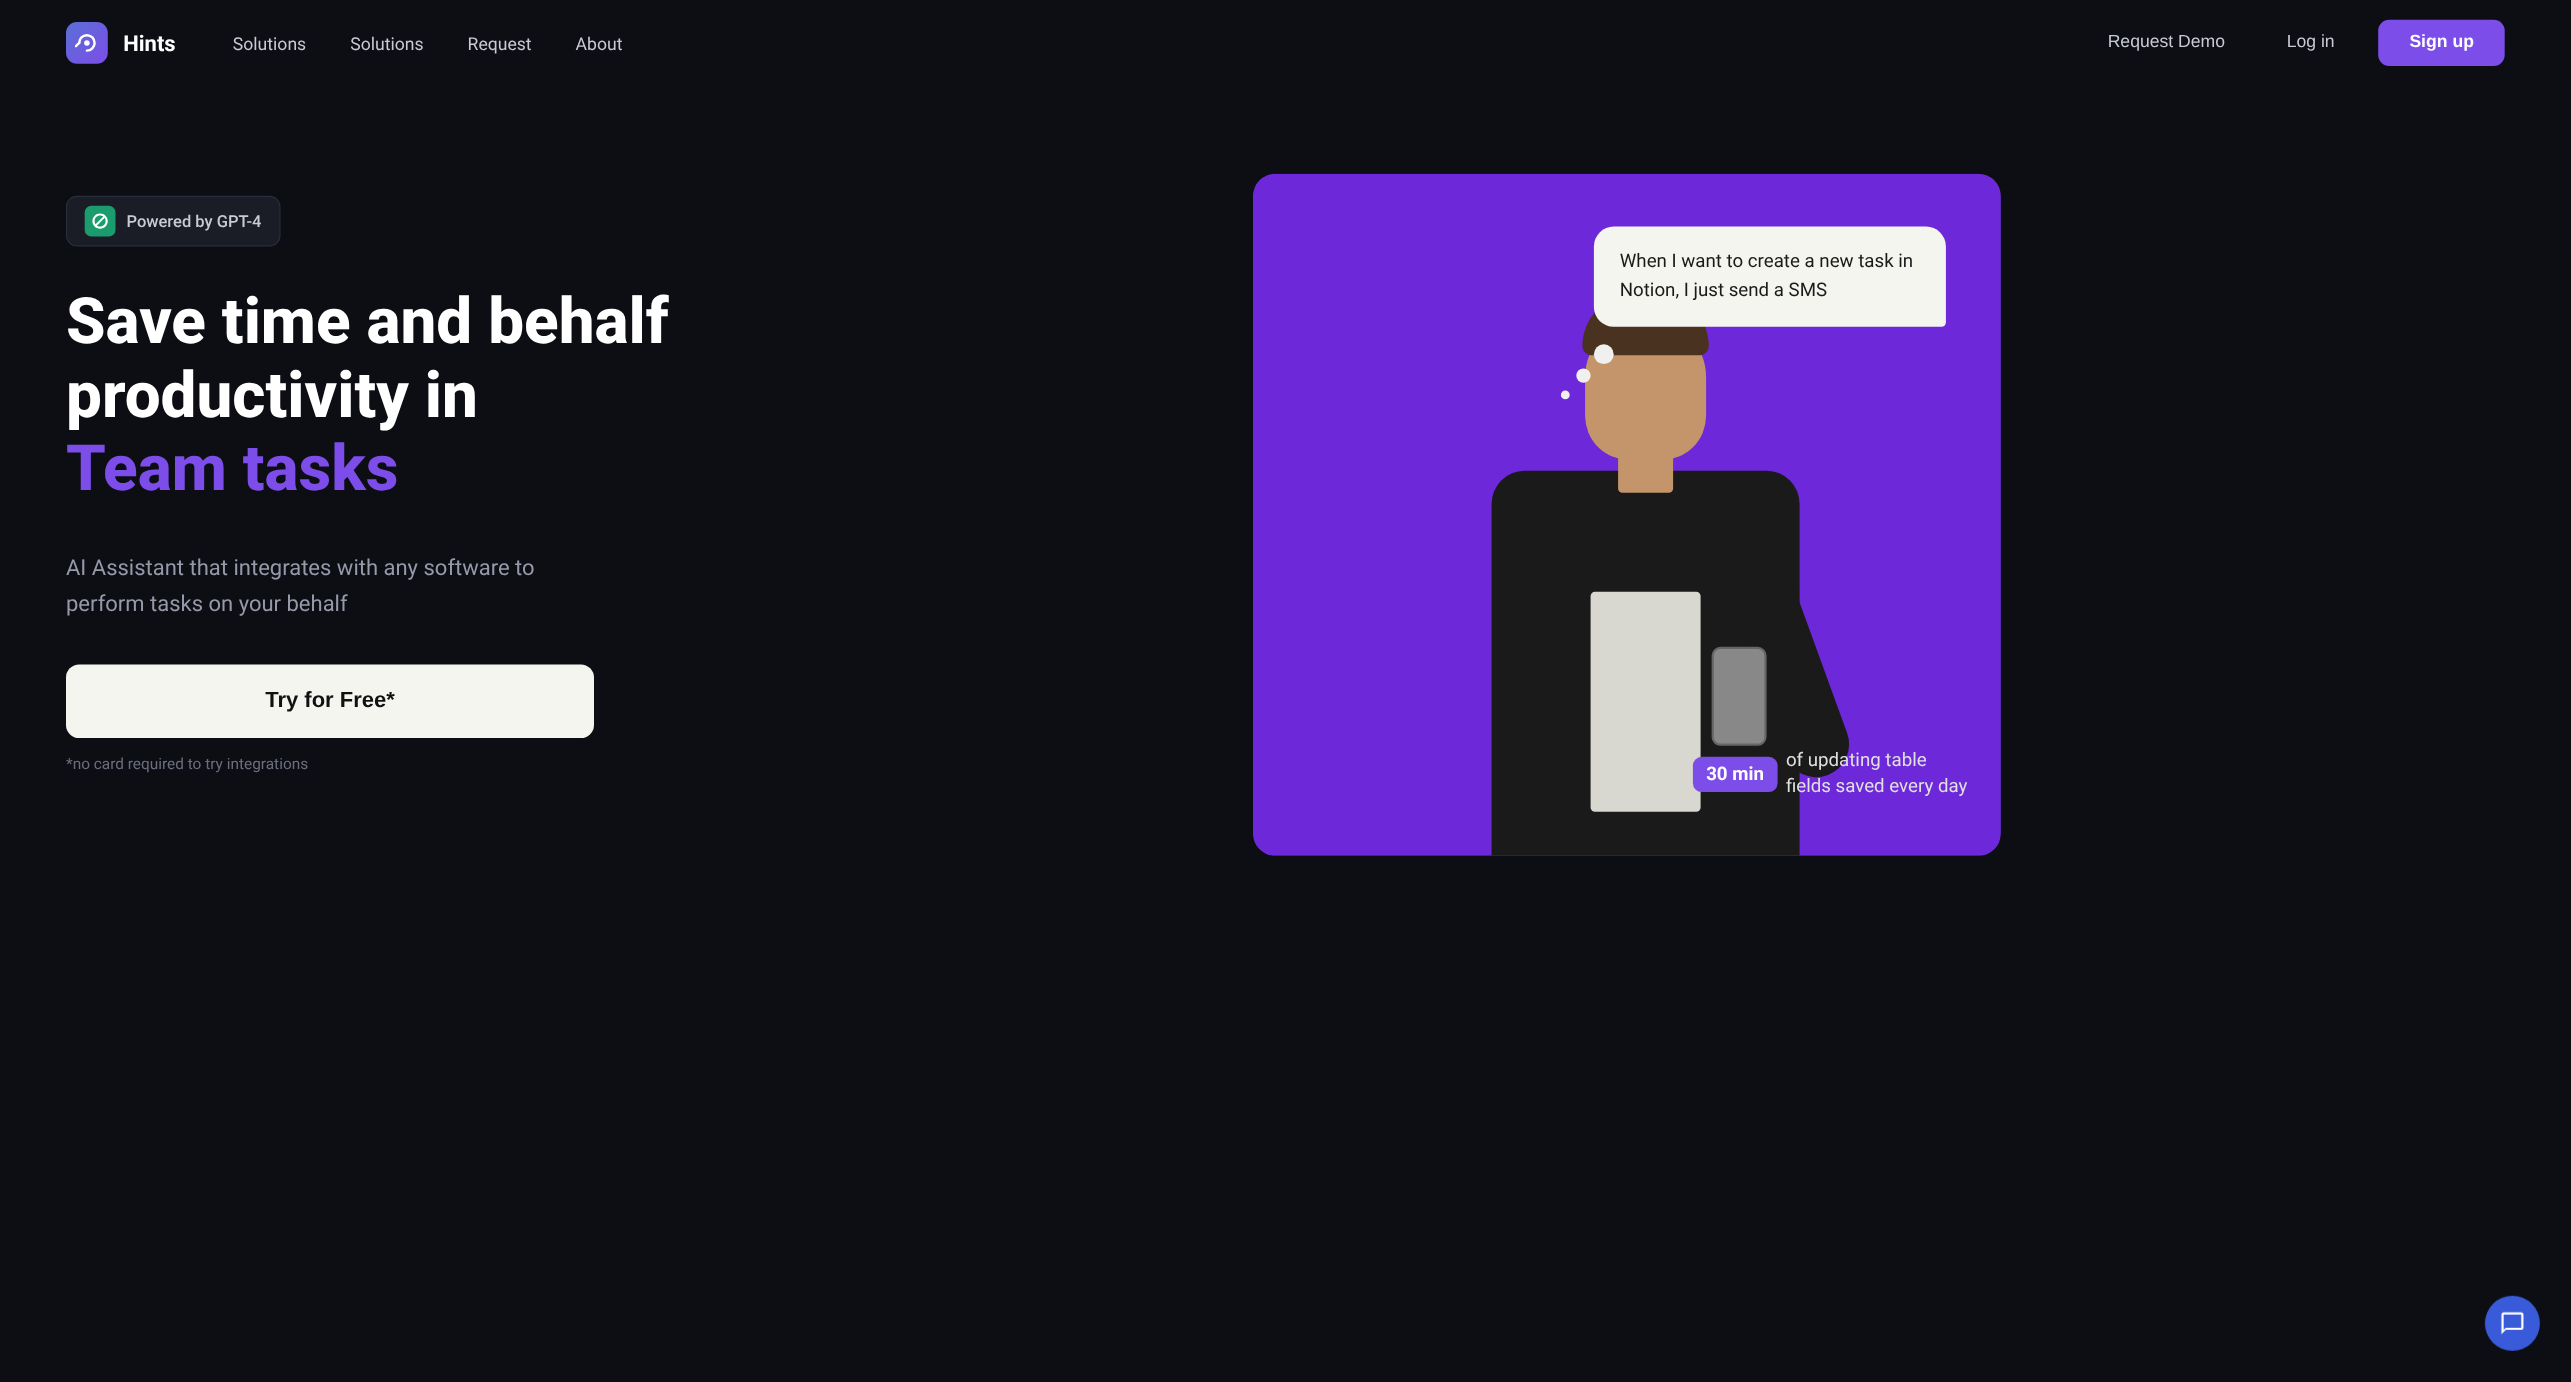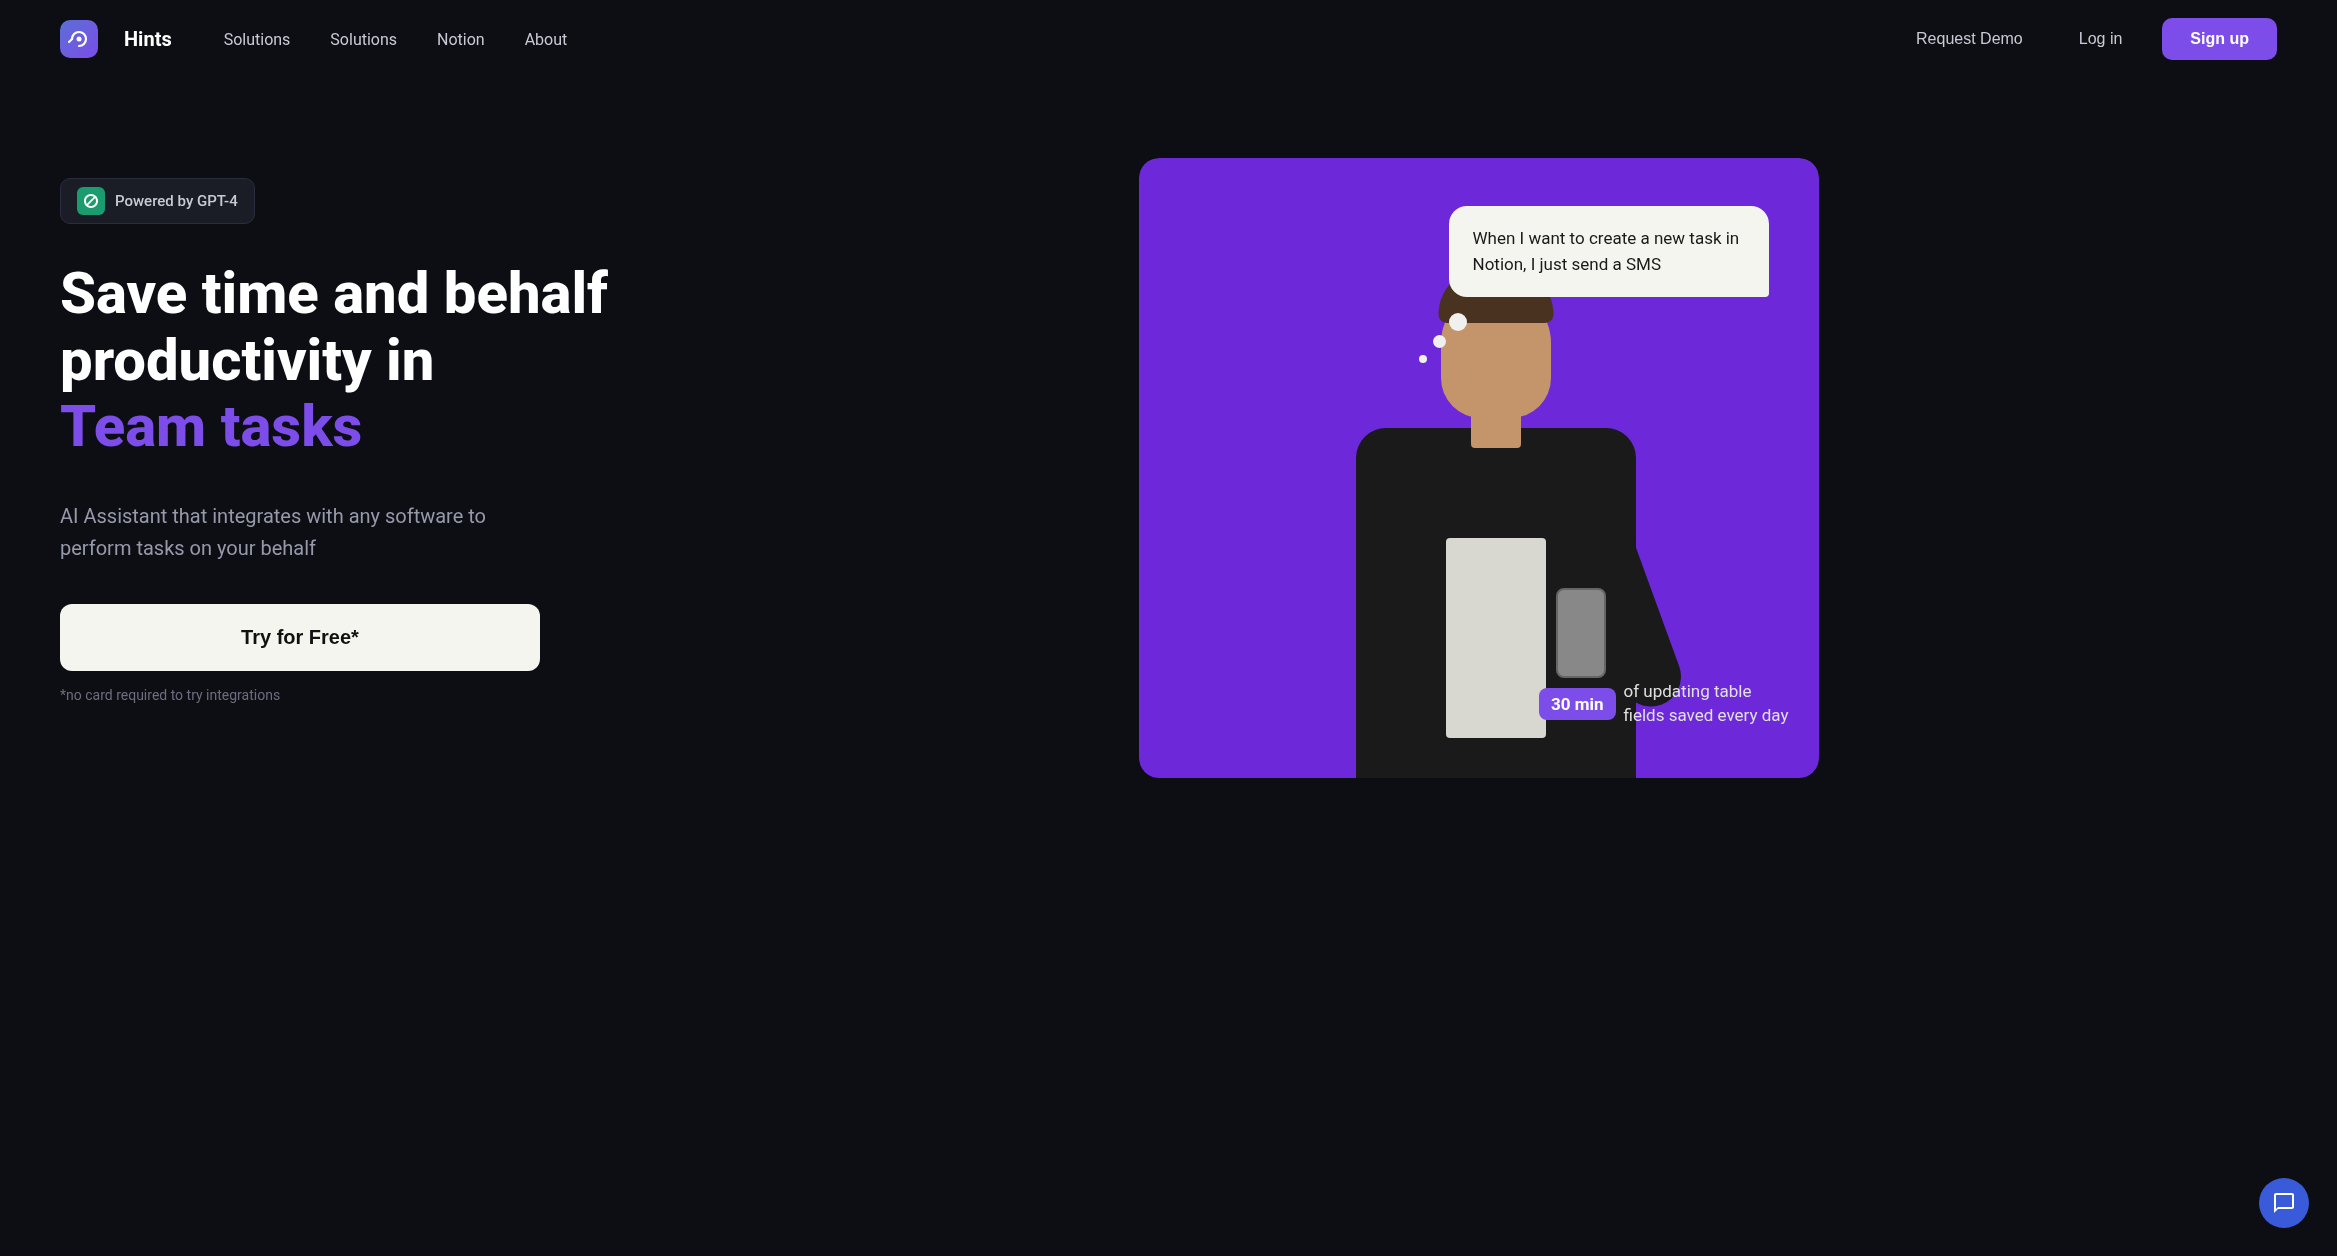--- a/index.html
+++ b/index.html
@@ -26,21 +26,21 @@
 
     .nav-left {
       display: flex;
       align-items: center;
       gap: 36px;
     }
 
     .logo-wrap {
       display: flex;
       align-items: center;
-      gap: 26px;
+      gap: 14px;
     }
 
     .logo-icon {
       width: 38px;
       height: 38px;
       border-radius: 10px;
       background: linear-gradient(135deg, #5b6fd6 0%, #7c4de8 100%);
       display: flex;
       align-items: center;
       justify-content: center;
@@ -421,21 +421,21 @@
           <path d="M4 11C4 7.13 7.13 4 11 4C14.87 4 18 7.13 18 11C18 14.87 14.87 18 11 18" stroke="white" stroke-width="2.2" stroke-linecap="round"></path>
           <circle cx="11" cy="11" r="2.5" fill="white"></circle>
           <path d="M4 11L1 14" stroke="white" stroke-width="2.2" stroke-linecap="round"></path>
         </svg>
       </div>
       <span class="logo-text">Hints</span>
     </div>
     <div class="nav-links">
       <a class="nav-link" href="#">Solutions</a>
       <a class="nav-link" href="#">Solutions</a>
-      <a class="nav-link" href="#">Notion</a>
+      <a class="nav-link" href="#">Request</a>
       <a class="nav-link" href="#">About</a>
     </div>
   </div>
   <div class="nav-right">
     <button class="btn-request-demo">Request Demo</button>
     <button class="btn-login">Log in</button>
     <button class="btn-signup">Sign up</button>
   </div>
 </nav>
 

